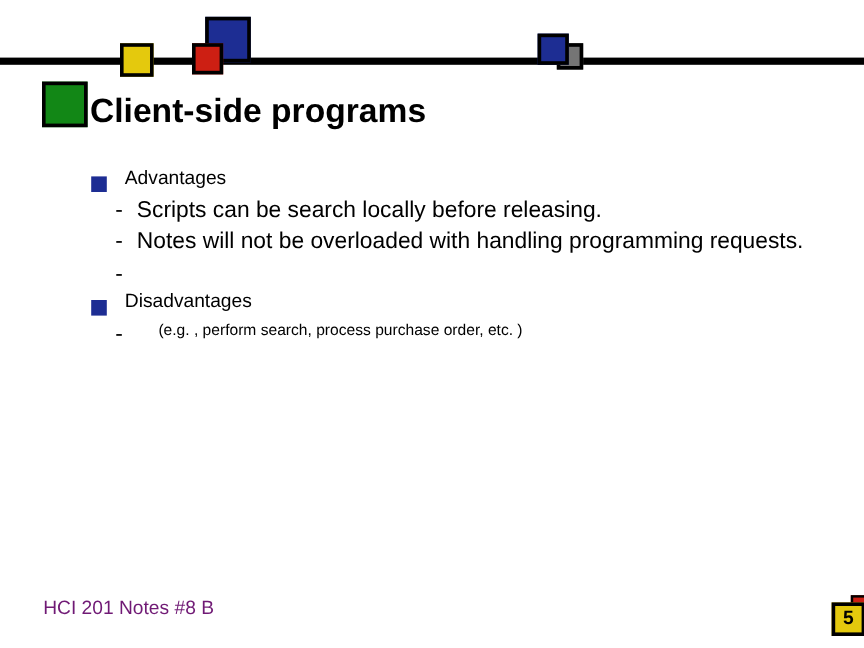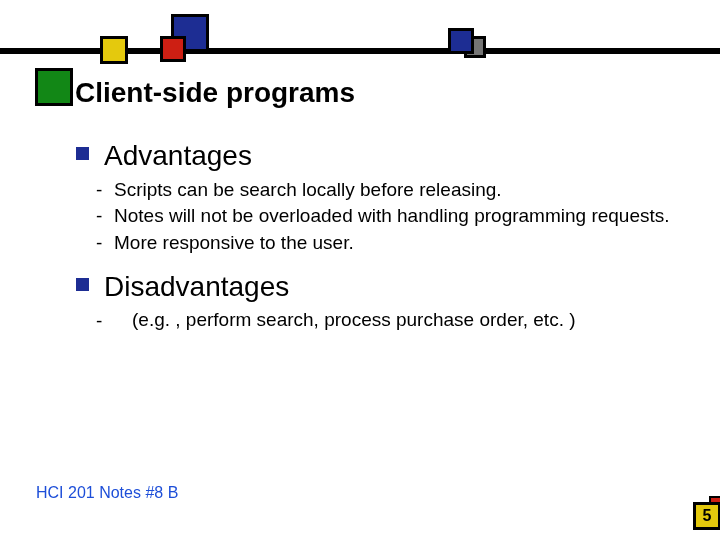--- a/index.html
+++ b/index.html
@@ -80,21 +80,21 @@
   .body {
     position: absolute;
     top: 140px;
     left: 76px;
     width: 600px;
   }
   .lvl1 {
     position: relative;
     margin: 0 0 6px 0;
     padding-left: 28px;
-    font-size: 28px;
+    font-size: 16px;
   }
   .lvl1 .bullet-sq {
     position: absolute;
     left: 0;
     top: 7px;
     width: 13px;
     height: 13px;
     background: #1d2d93;
   }
   .lvl2 {
@@ -104,31 +104,31 @@
     font-size: 19px;
     line-height: 1.28;
   }
   .lvl2 .dash {
     position: absolute;
     left: 4px;
     top: 0;
   }
   .eg {
     margin: 6px 0 0 56px;
-    font-size: 19px;
-  }
-  .sect2 { margin-top: 16px; }
+    font-size: 13px;
+  }
+  .sect2 { margin-top: 28px; }
 
   
   .footer-left {
     position: absolute;
     left: 36px;
-    bottom: 38px;
+    bottom: 23px;
     font-size: 16px;
-    color: #1d4ed8;
+    color: #701a75;
   }
   .pg-wrap {
     position: absolute;
     right: 6px;
     bottom: 8px;
     width: 46px;
     height: 46px;
   }
   .pg-red {
     position: absolute;
@@ -175,21 +175,20 @@
     <div class="lvl2">
       <span class="dash">-</span>
       <span>Scripts can be search locally before releasing.</span>
     </div>
     <div class="lvl2">
       <span class="dash">-</span>
       <span>Notes will not be overloaded with handling programming requests.</span>
     </div>
     <div class="lvl2">
       <span class="dash">-</span>
-      <span>More responsive to the user.</span>
     </div>
 
     <div class="lvl1 sect2">
       <span class="bullet-sq"></span>
       <span>Disadvantages</span>
     </div>
     <div class="lvl2">
       <span class="dash">-</span>
     </div>
     <div class="eg">(e.g. , perform search, process purchase order, etc. )</div>

